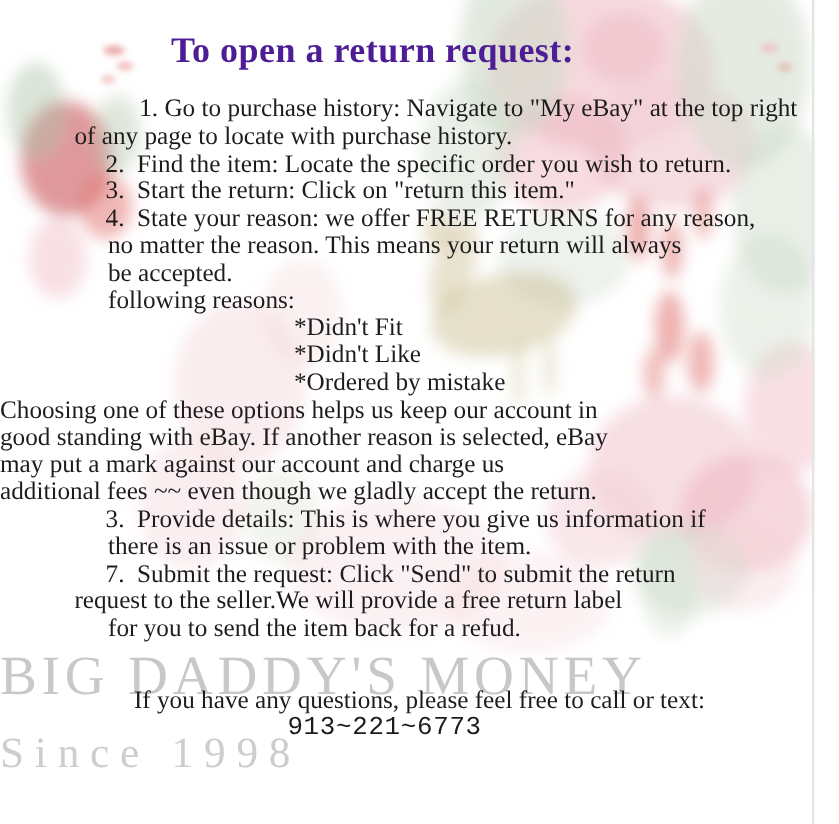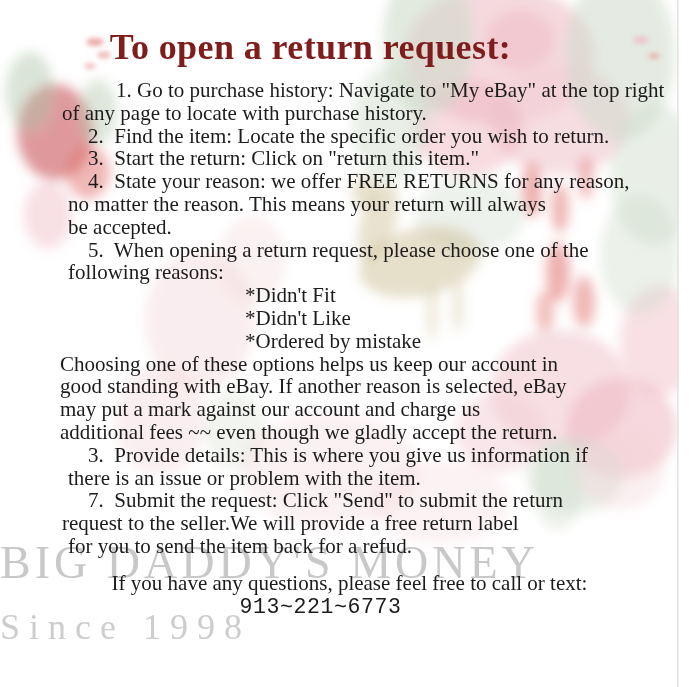--- a/index.html
+++ b/index.html
@@ -5,34 +5,34 @@
   html,body{margin:0;padding:0;background:#ffffff;}
   .page{
     position:relative;width:699px;height:687px;overflow:hidden;
     background:var(--background,#fff);
     font-family:"Liberation Serif","DejaVu Serif",serif;
     color:var(--text,#1c1c1c);
   }
   .floral{position:absolute;left:0;top:0;z-index:0;}
   .title{
     position:absolute;z-index:3;top:26px;left:0;right:78px;margin:0;
-    text-align:center;font-size:36px;font-weight:700;letter-spacing:.4px;
-    color:#7f1d1d;
+    text-align:center;font-size:30px;font-weight:700;letter-spacing:.4px;
+    color:#4c1d95;
   }
   .content{
     position:absolute;z-index:3;top:79px;left:0;width:100%;
     font-size:21px;line-height:22.8px;
   }
   .line{white-space:pre;}
   .ln-step1{padding-left:116px;}
   .ln-num{padding-left:59px;margin-left:29px;}
   .ln-cont{padding-left:62px;}
-  .ln-cont2{padding-left:68px;}
+  .ln-cont2{padding-left:90px;}
   .ln-reason{padding-left:245px;}
-  .ln-note{padding-left:60px;}
+  .ln-note{}
   .wm-brand{
     position:absolute;z-index:1;top:536px;left:0;width:100%;
     text-align:left;font-size:46px;letter-spacing:4px;
     color:var(--watermark-gray,#c9c9c9);white-space:pre;
   }
   .wm-since{
     position:absolute;z-index:1;top:606px;left:0;width:100%;
     box-sizing:border-box;padding-right:26px;text-align:left;
     font-size:36px;letter-spacing:9px;opacity:.9;
     color:var(--watermark-gray,#c9c9c9);white-space:pre;
@@ -147,21 +147,20 @@
   <h1 class="title">To open a return request:</h1>
 
   <div class="content">
     <div class="line ln-step1">1. Go to purchase history: Navigate to "My eBay" at the top right</div>
     <div class="line ln-cont">of any page to locate with purchase history.</div>
     <div class="line ln-num">2.  Find the item: Locate the specific order you wish to return.</div>
     <div class="line ln-num">3.  Start the return: Click on "return this item."</div>
     <div class="line ln-num">4.  State your reason: we offer FREE RETURNS for any reason,</div>
     <div class="line ln-cont2">no matter the reason. This means your return will always</div>
     <div class="line ln-cont2">be accepted.</div>
-    <div class="line ln-num">5.  When opening a return request, please choose one of the</div>
     <div class="line ln-cont2">following reasons:</div>
     <div class="line ln-reason">*Didn't Fit</div>
     <div class="line ln-reason">*Didn't Like</div>
     <div class="line ln-reason">*Ordered by mistake</div>
     <div class="line ln-note">Choosing one of these options helps us keep our account in</div>
     <div class="line ln-note">good standing with eBay. If another reason is selected, eBay</div>
     <div class="line ln-note">may put a mark against our account and charge us</div>
     <div class="line ln-note">additional fees ~~ even though we gladly accept the return.</div>
     <div class="line ln-num">3.  Provide details: This is where you give us information if</div>
     <div class="line ln-cont2">there is an issue or problem with the item.</div>

